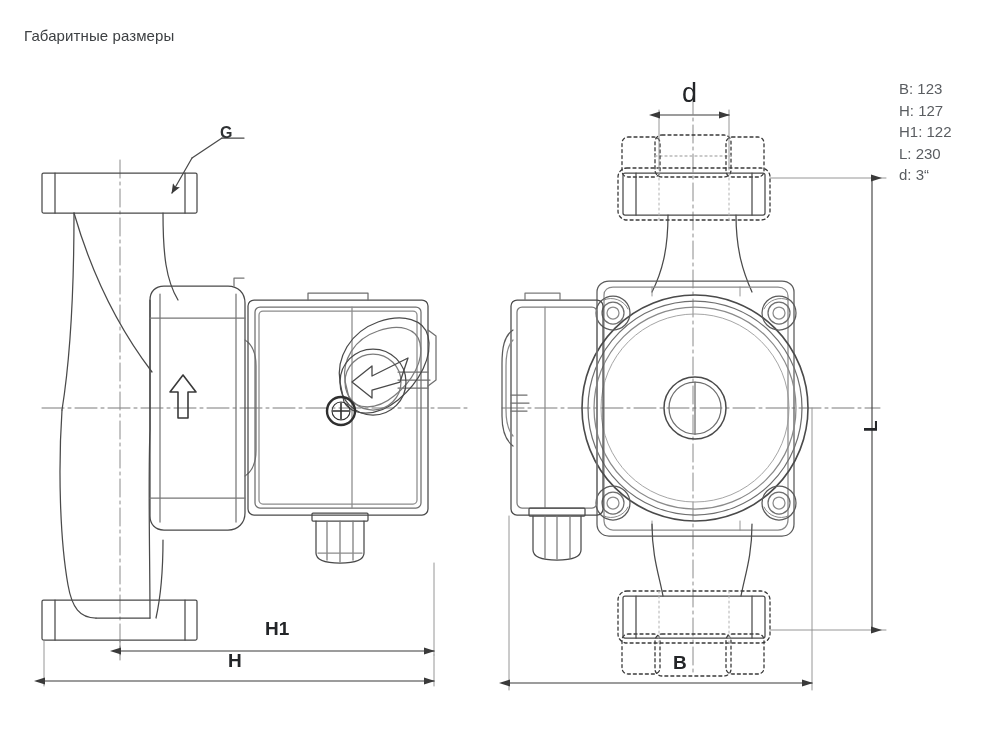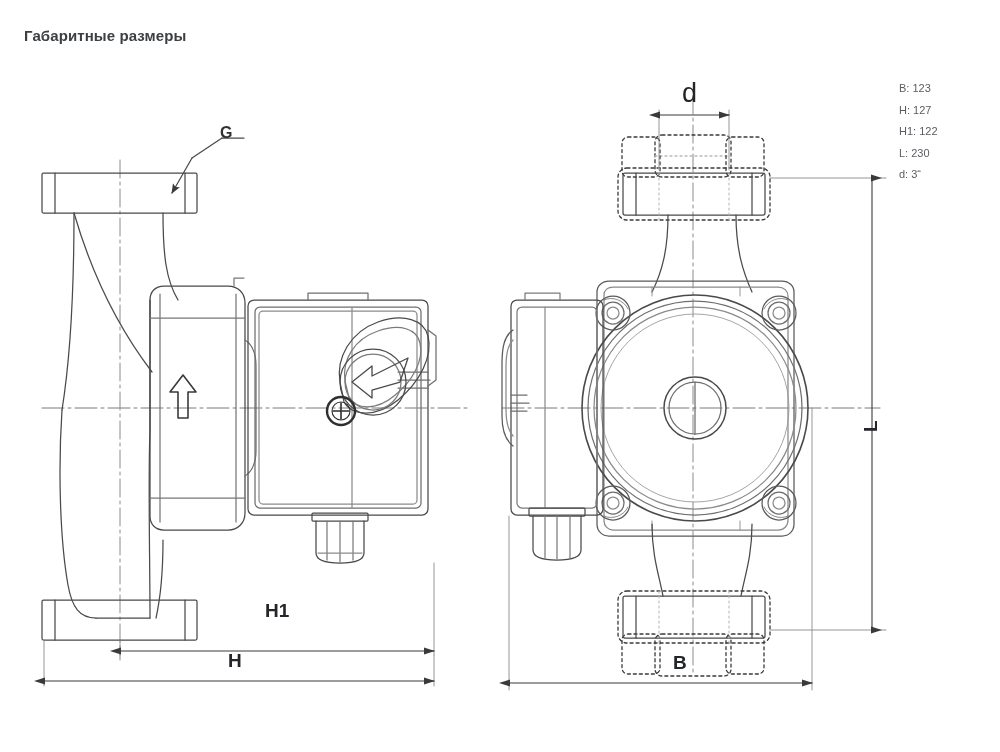--- a/index.html
+++ b/index.html
@@ -12,36 +12,36 @@
     height: 752px;
     position: relative;
     font-family: "Liberation Sans", sans-serif;
     overflow: hidden;
   }
   #page-title {
     position: absolute;
     left: 24px;
     top: 27px;
     font-size: 15px;
-    font-weight: bold;
+    font-weight: normal;
     color: #3d4043;
     letter-spacing: 0.1px;
   }
   #drawing-canvas {
     position: absolute;
     left: 0;
     top: 0;
     width: 1000px;
     height: 752px;
   }
   #dimension-table {
     position: absolute;
     left: 899px;
     top: 78px;
-    font-size: 11px;
+    font-size: 15px;
     color: #5a5d61;
     line-height: 21.5px;
     white-space: nowrap;
   }
   #dimension-table .dim-row { display: block; }
   .callout-label {
     position: absolute;
     font-size: 16px;
     font-weight: bold;
     color: #2f3234;
@@ -378,21 +378,21 @@
         <line x1="509" y1="516" x2="509" y2="690" stroke="#8a8a8a" stroke-width="0.9"></line>
         <line x1="812" y1="408" x2="812" y2="690" stroke="#8a8a8a" stroke-width="0.9"></line>
         <line x1="509" y1="683" x2="812" y2="683" stroke="#3a3a3a" stroke-width="1.1" marker-start="url(#arrL)" marker-end="url(#arrR)"></line>
       </g>
     </g>
   </g>
 </svg>
 
 <div class="callout-label" style="left:220px; top:124px;">G</div>
 
-<div class="dim-label" style="left:265px; top:600px;">H1</div>
+<div class="dim-label" style="left:265px; top:618px;">H1</div>
 
 <div class="dim-label" style="left:228px; top:650px;">H</div>
 
 <div class="dim-label big" style="left:682px; top:78px;">d</div>
 
 <div class="dim-label rot90" style="left:860px; top:432px;">L</div>
 
 <div class="dim-label" style="left:673px; top:652px;">B</div>
 
 <div id="dimension-table">

